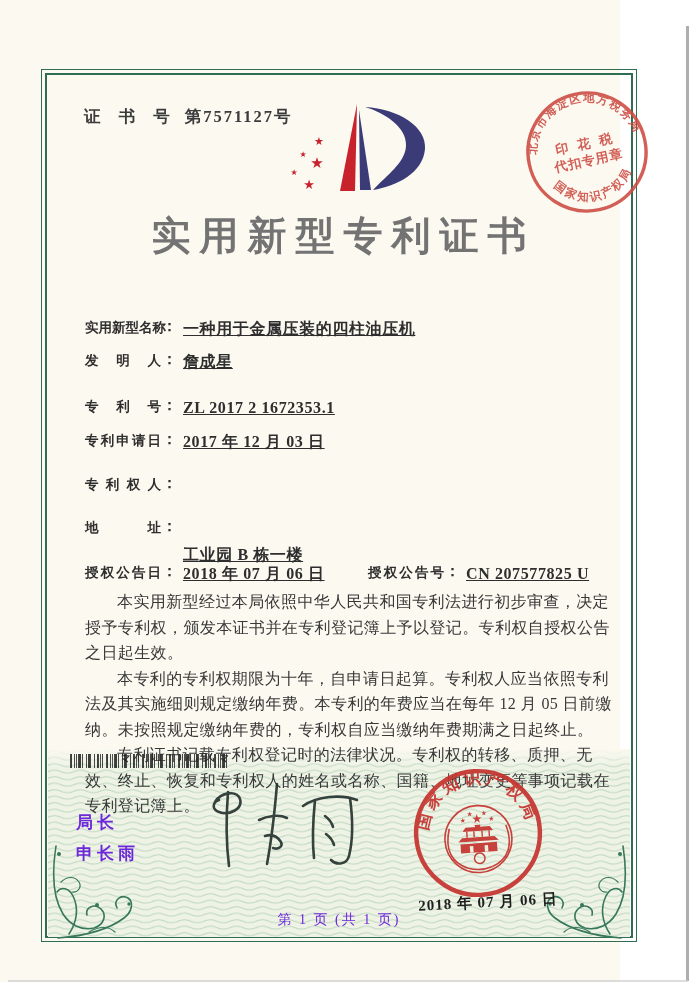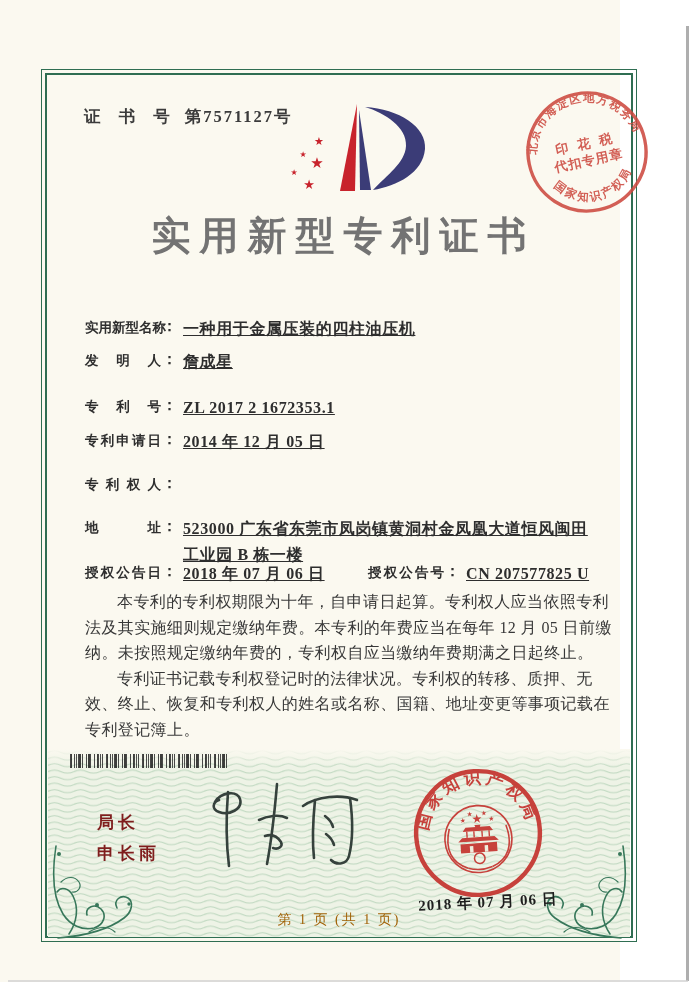--- a/index.html
+++ b/index.html
@@ -40,30 +40,30 @@
   .paras { position:absolute; left:85px; top:589px; width:533px; color:#383838;
            font-size:16px; line-height:25.5px; letter-spacing:.4px; }
   .paras p { text-indent:2em; margin:0; }
 
   .barcode { position:absolute; left:70px; top:754px; width:158px; height:14px; opacity:.85;
     background:
       repeating-linear-gradient(90deg,#2b2b2b 0 1px,transparent 1px 4px),
       repeating-linear-gradient(90deg,#1d1d1d 0 2px,transparent 2px 9px),
       repeating-linear-gradient(90deg,#333 0 1px,transparent 1px 6px); }
 
-  .signer { position:absolute; left:97px; color:#7f1d1d; font-size:17px; font-weight:700; letter-spacing:4px; }
+  .signer { position:absolute; left:76px; color:#6d28d9; font-size:17px; font-weight:700; letter-spacing:4px; }
   .signer.t1 { top:811px; } .signer.t2 { top:842px; }
   .signature { position:absolute; left:195px; top:772px; width:175px; height:100px; }
 
   .seal { position:absolute; left:407px; top:762px; width:142px; height:142px; transform:rotate(-4deg); opacity:.93; }
   .seal-date { position:absolute; left:412px; top:893px; width:152px; text-align:center;
                font-size:15px; font-weight:600; color:#1e1e1e; letter-spacing:1px; transform:rotate(-3deg); }
 
   .footer { position:absolute; left:41px; top:911px; width:596px; text-align:center;
-            font-size:14px; color:#a16207; letter-spacing:2px; }
+            font-size:14px; color:#6d28d9; letter-spacing:2px; }
 </style>
 </head>
 <body>
 
 <div class="scan">
   <div class="paper">
 
     <div class="frame">
       <div class="frame-inner"></div>
     </div>
@@ -152,46 +152,47 @@
       <span class="fvalue">詹成星</span>
     </div>
     <div class="frow r3">
       <span class="flabel">专利号</span>
         <span class="fcolon">：</span>
       <span class="fvalue">ZL 2017 2 1672353.1</span>
     </div>
     <div class="frow r4">
       <span class="flabel">专利申请日</span>
         <span class="fcolon">：</span>
-      <span class="fvalue">2014 年 12 月 05 日</span>
+      <span class="fvalue">2017 年 12 月 03 日</span>
     </div>
     <div class="frow r5">
       <span class="flabel">专利权人</span>
         <span class="fcolon">：</span>
     </div>
     <div class="frow r6">
       <span class="flabel">地址</span>
         <span class="fcolon">：</span>
       <span class="fvalue">
-        <span>523000 广东省东莞市凤岗镇黄洞村金凤凰大道恒风闽田</span><br>
+        <br>
         <span>工业园 B 栋一楼</span>
       </span>
     </div>
     <div class="frow r7">
       <span class="flabel">授权公告日</span>
         <span class="fcolon">：</span>
       <span class="fvalue">2018 年 07 月 06 日</span>
     </div>
     <div class="frow r7b">
       <span class="flabel">授权公告号</span>
         <span class="fcolon">：</span>
       <span class="fvalue">CN 207577825 U</span>
     </div>
 
     <div class="paras">
+      <p>本实用新型经过本局依照中华人民共和国专利法进行初步审查，决定授予专利权，颁发本证书并在专利登记簿上予以登记。专利权自授权公告之日起生效。</p>
       <p>本专利的专利权期限为十年，自申请日起算。专利权人应当依照专利法及其实施细则规定缴纳年费。本专利的年费应当在每年 12 月 05 日前缴纳。未按照规定缴纳年费的，专利权自应当缴纳年费期满之日起终止。</p>
       <p>专利证书记载专利权登记时的法律状况。专利权的转移、质押、无效、终止、恢复和专利权人的姓名或名称、国籍、地址变更等事项记载在专利登记簿上。</p>
     </div>
 
     <div class="barcode"></div>
 
     <div class="signer t1">局长</div>
     <div class="signer t2">申长雨</div>
 
     <svg class="signature" viewBox="0 0 175 100">

